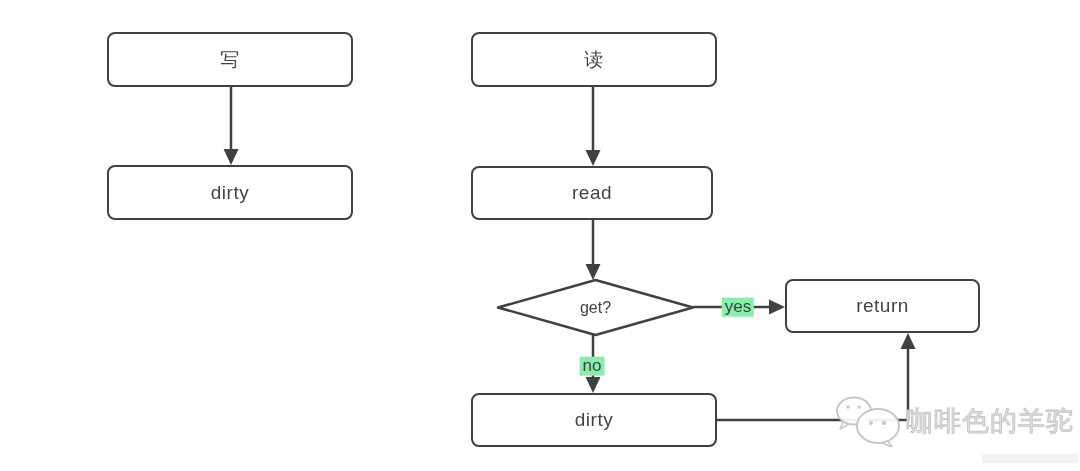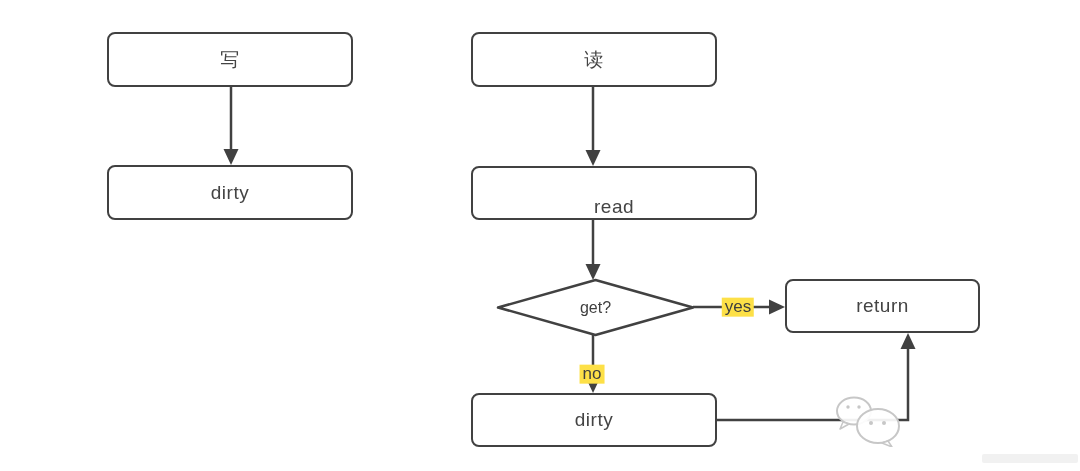--- a/index.html
+++ b/index.html
@@ -32,46 +32,46 @@
     align-items: center;
     justify-content: center;
     font-size: 19px;
     color: #444444;
     z-index: 2;
     letter-spacing: 0.5px;
   }
   .node-write   { left: 107px; top: 32px;  width: 246px; height: 55px; }
   .node-dirty-left { left: 107px; top: 165px; width: 246px; height: 55px; }
   .node-read-zh { left: 471px; top: 32px;  width: 246px; height: 55px; }
-  .node-read    { left: 471px; top: 166px; width: 286px; height: 54px; align-items: flex-end; }
+  .node-read    { left: 471px; top: 166px; width: 242px; height: 54px; }
   .node-return  { left: 785px; top: 279px; width: 195px; height: 54px; }
   .node-dirty-bottom { left: 471px; top: 393px; width: 246px; height: 54px; }
   .decision-label {
     position: absolute;
     left: 498px; top: 280px;
     width: 195px; height: 55px;
     display: flex;
     align-items: center;
     justify-content: center;
     font-size: 16px;
     color: #3f3f3f;
     z-index: 2;
   }
   .edge-label {
     position: absolute;
     transform: translate(-50%, -50%);
-    background: #fde047;
+    background: #86efac;
     padding: 0 3px;
     font-size: 17px;
     color: #3f3f3f;
     z-index: 3;
     line-height: 1.1;
   }
   .edge-label-yes { left: 738px; top: 307px; }
-  .edge-label-no  { left: 592px; top: 374px; }
+  .edge-label-no  { left: 592px; top: 366px; }
   .watermark {
     position: absolute;
     left: 830px;
     top: 395px;
     display: flex;
     align-items: center;
     z-index: 4;
     pointer-events: none;
   }
   .watermark-icon-svg {
@@ -164,17 +164,18 @@
       <ellipse cx="24" cy="16" rx="17" ry="13.5" fill="rgba(255,255,255,0.92)" stroke="#c7c7c7" stroke-width="2"></ellipse>
       <path d="M13 27 L10 34 L19 29 Z" fill="rgba(255,255,255,0.92)" stroke="#c7c7c7" stroke-width="1.5" stroke-linejoin="round"></path>
       <circle cx="18" cy="12" r="1.7" fill="#c7c7c7"></circle>
       <circle cx="29" cy="12" r="1.7" fill="#c7c7c7"></circle>
 
       <ellipse cx="48" cy="31" rx="21" ry="17" fill="rgba(255,255,255,0.92)" stroke="#c7c7c7" stroke-width="2"></ellipse>
       <path d="M58 46 L62 52 L52 48 Z" fill="rgba(255,255,255,0.92)" stroke="#c7c7c7" stroke-width="1.5" stroke-linejoin="round"></path>
       <circle cx="41" cy="28" r="2" fill="#c7c7c7"></circle>
       <circle cx="54" cy="28" r="2" fill="#c7c7c7"></circle>
     </svg>
+    <span class="watermark-text">咖啡色的羊驼</span>
   </div>
 
   <div class="corner-bar"></div>
 
 </div>
 
 </body></html>

